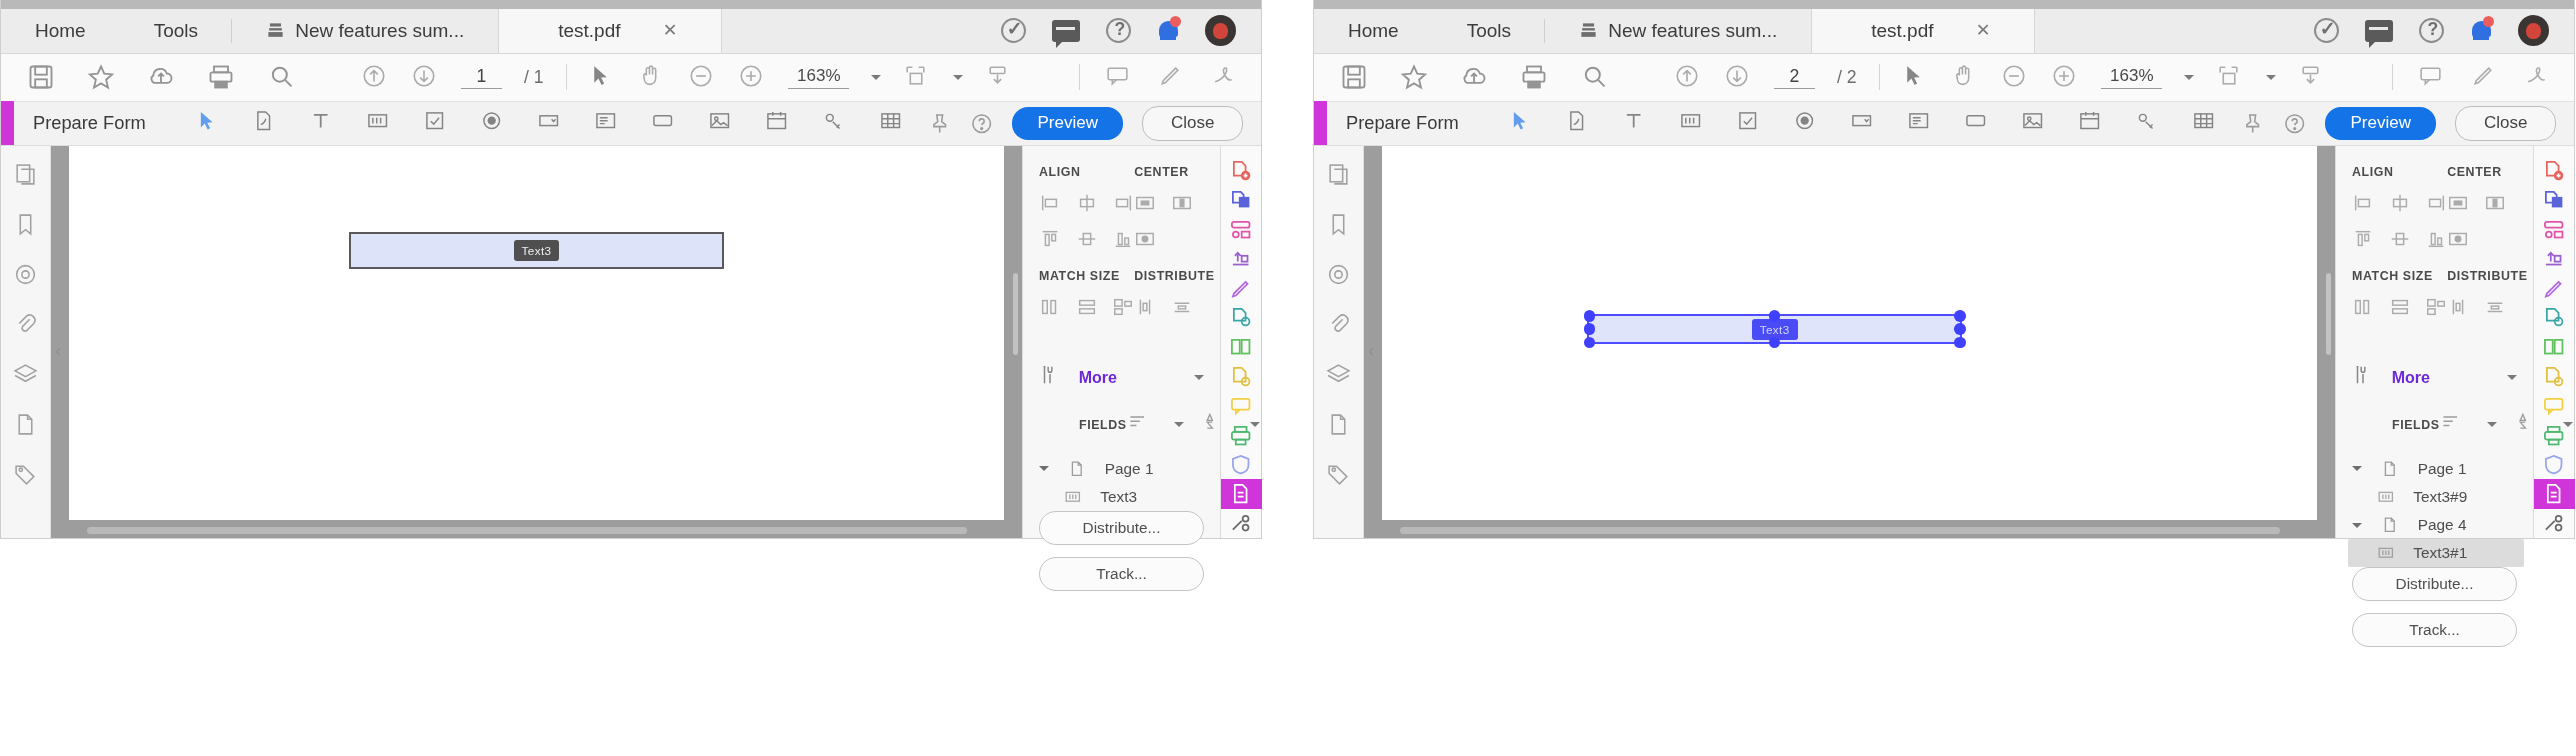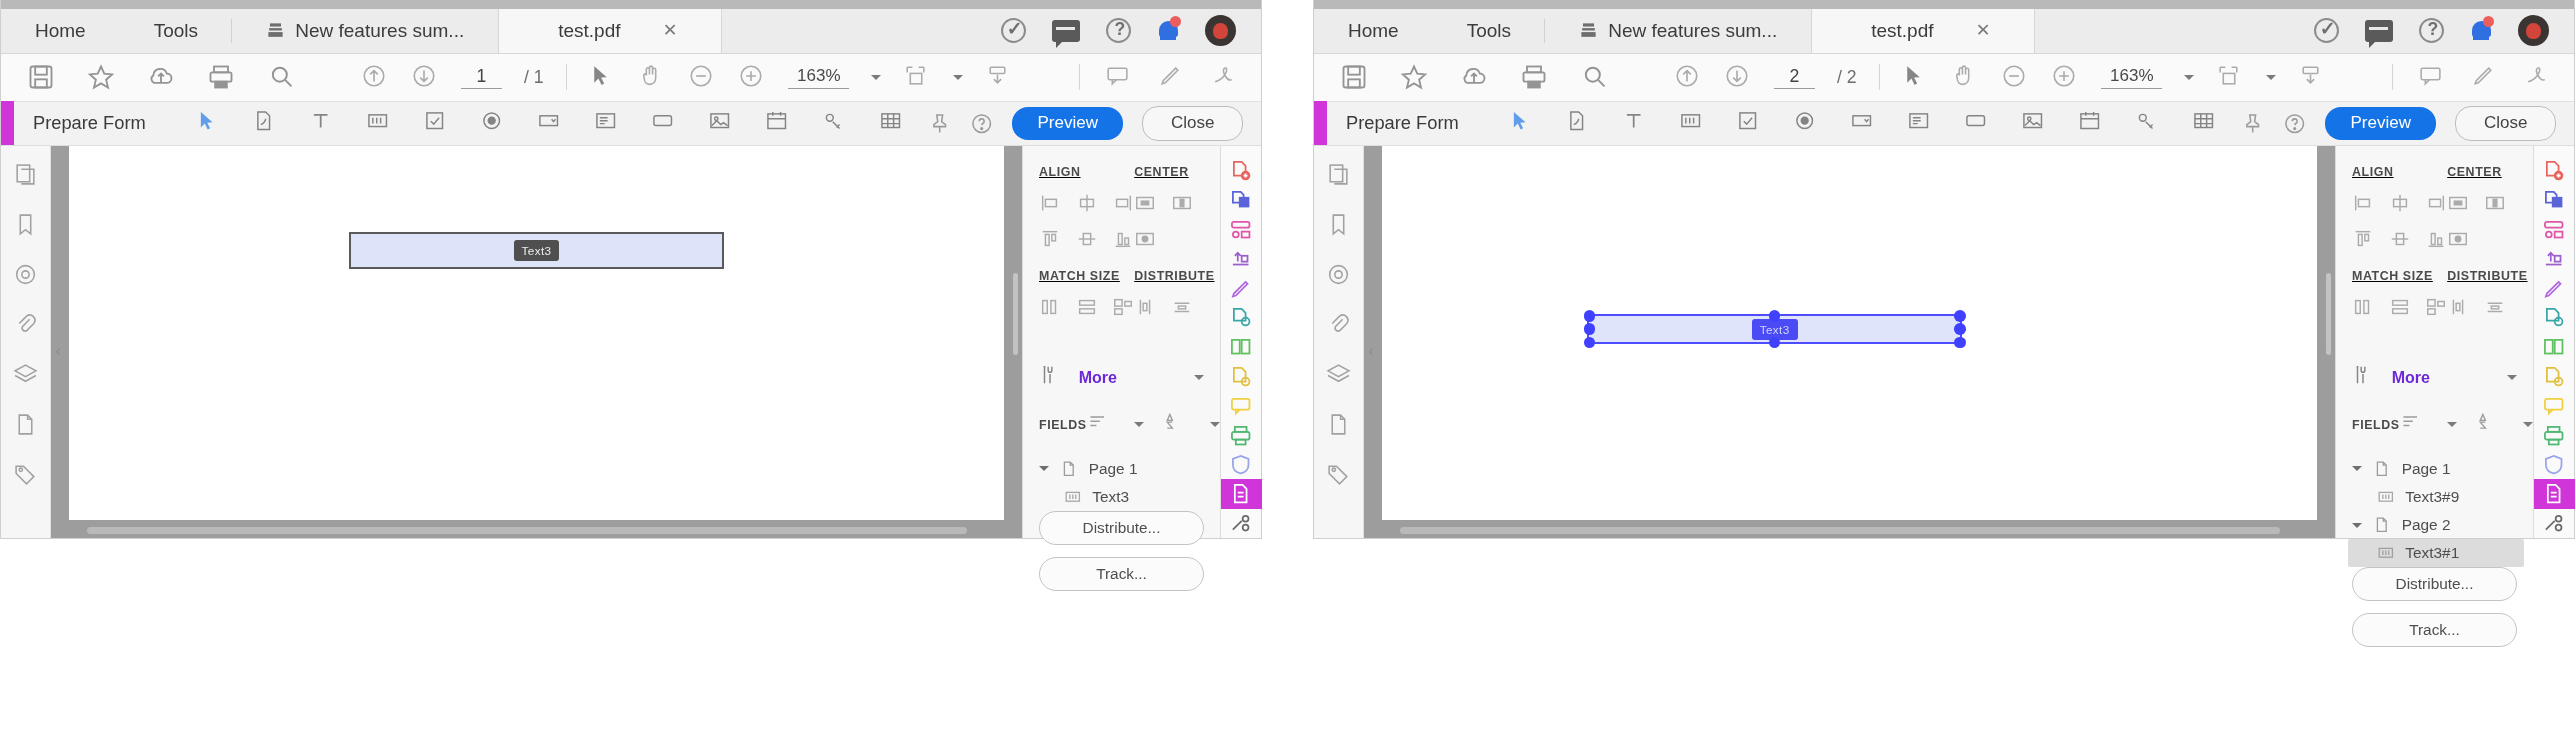--- a/index.html
+++ b/index.html
@@ -108,39 +108,39 @@
   .tip { background:#4f4f4f; color:#efefef; font-size:11.7px; padding:3.7px 8px;
      border-radius:2.9px; letter-spacing:0.4px; }
   .tip.blue { background:#4b4bf5; color:#cfd6ff; }
   .hdl { position:absolute; width:11.7px; height:11.7px; border-radius:50%;
      background:#4040ff; }
 
   
   .rpanel { width:198px; background:#f7f7f7; border-left:0.7px solid #dcdcdc;
      display:flex; flex-direction:column; flex:0 0 auto; padding:0 0 11.7px 0;
      position:relative; }
-  .sect { padding:19px 16px 0 16px;text-decoration:underline; }
+  .sect { padding:19px 16px 0 16px; }
   .sect-row { display:flex; }
   .sect-col { flex:1 1 0; }
   .hdr { font-size:12.4px; font-weight:bold; color:#4a4a4a; letter-spacing:0.6px;
      margin-bottom:13px; }
   .icorow { display:flex; gap:14.6px; margin-bottom:14.6px; }
   .icorow .ti { width:22px; height:22px; opacity:.6; }
   .divider { height:0.7px; background:#e0e0e0; margin:14.6px 16px 0 16px; }
 
   .morerow { display:flex; align-items:center; gap:11.7px; padding:16px 16px 0 16px; }
   .morerow .lbl { font-size:16px; color:#6d28d9;font-weight:bold; }
   .morerow .caret { margin-left:auto; }
 
   .fieldsrow { display:flex; align-items:center; padding:19px 16px 0 16px; }
-  .fieldsrow .hdr { margin-bottom:0; }
+  .fieldsrow .hdr { margin-bottom:0;margin-left:40px; }
   .fieldsrow .right { margin-left:auto; display:flex; gap:19px; align-items:center; }
 
   .tree { padding:16px 8.8px 0 11.7px; font-size:15.4px; color:#4e4e4e; }
-  .trow { display:flex; align-items:center; gap:11px; padding:5.1px 4.4px;
+  .trow { display:flex; align-items:center; gap:19px; padding:5.1px 4.4px;
      border-radius:2.2px; }
   .trow.child { padding-left:29px; }
   .trow.selected { background:#dcdcdc; }
   .chev { width:0;height:0;border-left:5.1px solid transparent;
      border-right:5.1px solid transparent;border-top:5.9px solid #6e6e6e; }
 
   .btns { margin-top:auto; padding:0 16px; display:flex; flex-direction:column;
      gap:11.7px; }
   .pill { height:34px; border:0.7px solid #c4c4c4; border-radius:17px;
      background:#fbfbfb; font-size:15.4px; color:#4e4e4e; display:flex;
@@ -1004,21 +1004,21 @@
                     <path d="M8 9v6M12 9v6M16 9v6"></path>
                   </svg></span>
             <span>Text3#9</span>
           </div>
           <div class="trow">
             <span class="chev"></span>
             <span class="ti" style="width:17.6px;height:17.6px"><svg viewBox="0 0 24 24" width="17.6" height="17.6" fill="none" stroke="#7a7a7a" stroke-width="1.8">
                     <path d="M6 3h8l4 4v14H6z"></path>
                     <path d="M14 3v4h4"></path>
                   </svg></span>
-            <span>Page 2</span>
+            <span>Page 4</span>
           </div>
           <div class="trow child selected">
             <span class="ti" style="width:17.6px;height:17.6px"><svg viewBox="0 0 24 24" width="17.6" height="17.6" fill="none" stroke="#8a8a8a" stroke-width="1.8">
                     <rect x="3" y="6" width="18" height="12"></rect>
                     <path d="M8 9v6M12 9v6M16 9v6"></path>
                   </svg></span>
             <span>Text3#1</span>
           </div>
         </div>
 

